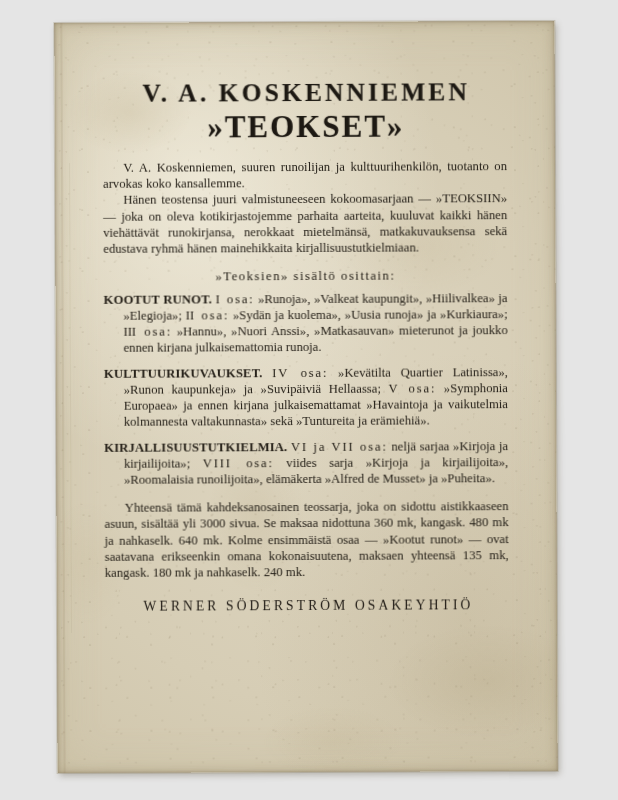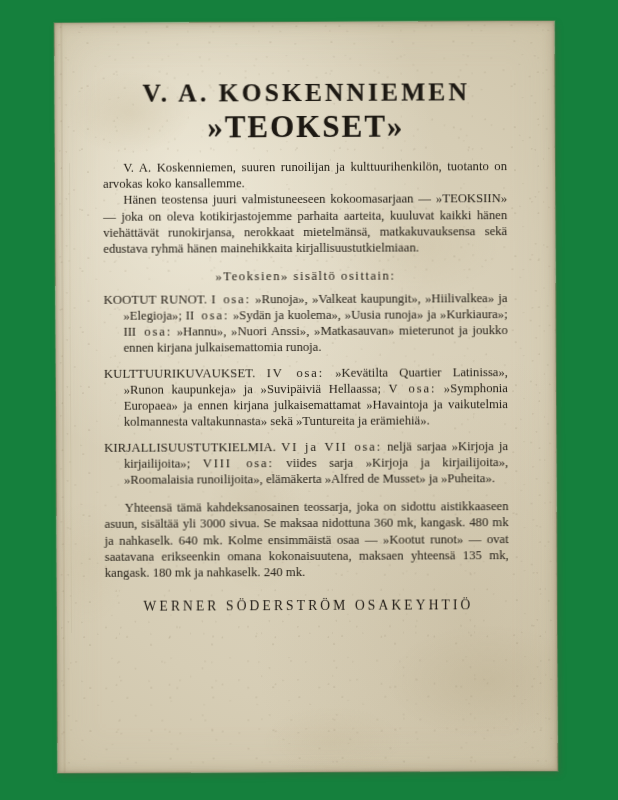--- a/index.html
+++ b/index.html
@@ -11,21 +11,21 @@
     width: 618px;
     height: 800px;
     overflow: hidden;
     font-family: "Liberation Serif", "DejaVu Serif", serif;
   }
 
   #photo-frame {
     position: relative;
     width: 618px;
     height: 800px;
-    background: #15803d;
+    background: #e5e5e5;
   }
 
   
   #book-cover {
     position: absolute;
     left: 56px;
     top: 22px;
     width: 500px;
     height: 750px;
     background:
@@ -143,21 +143,21 @@
     font-size: 12.7px;
     line-height: 1.265;
     text-align: justify;
     margin: 0 0 10px 0;
     padding-left: 1.55em;
     text-indent: -1.55em;
     color: #262119;
   }
   .entry:last-of-type { margin-bottom: 0; }
 
-  .cat { letter-spacing: .1px; }
+  .cat { letter-spacing: .1px; font-weight: bold; }
   .sp { letter-spacing: 1.8px; }
 
   .final {
     font-size: 12.7px;
     line-height: 1.265;
     text-align: justify;
     margin: 12px 0 0 0;
     text-indent: 1.6em;
     color: #262119;
   }

